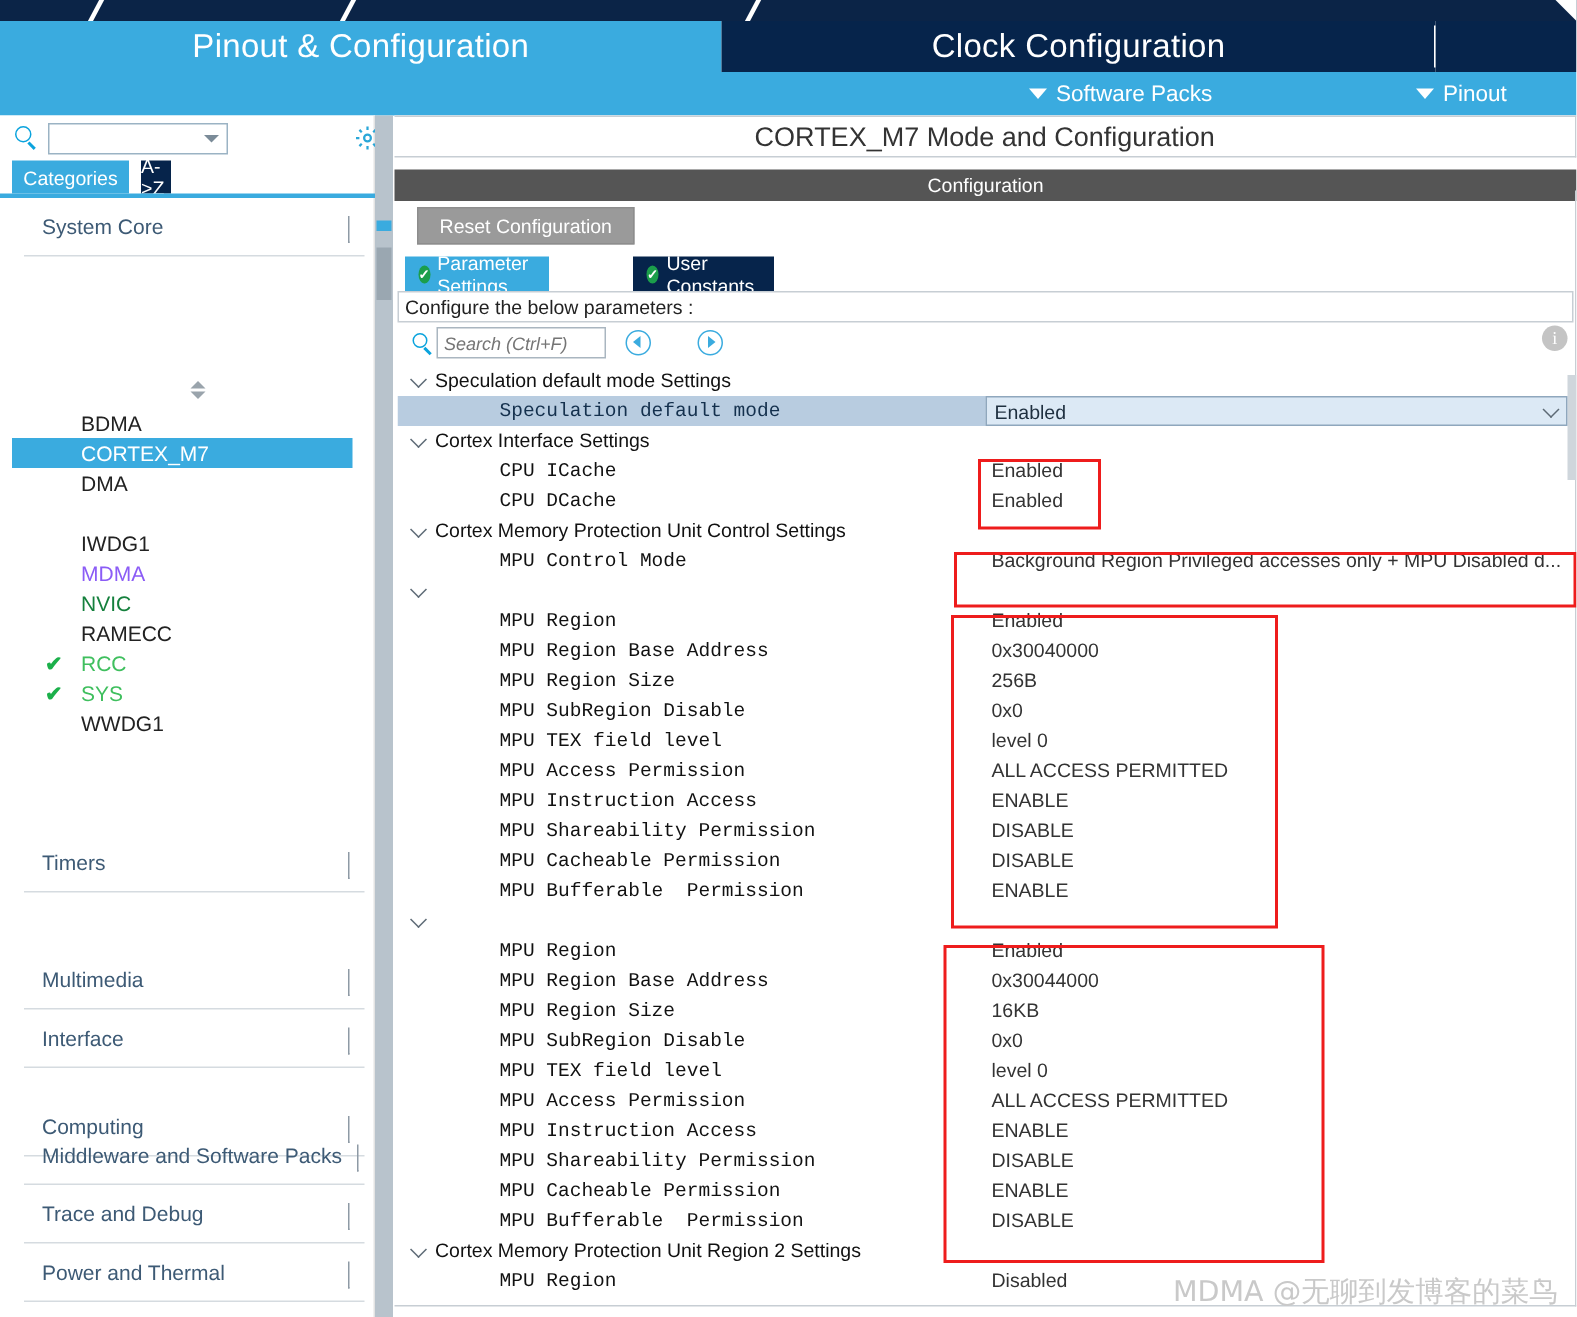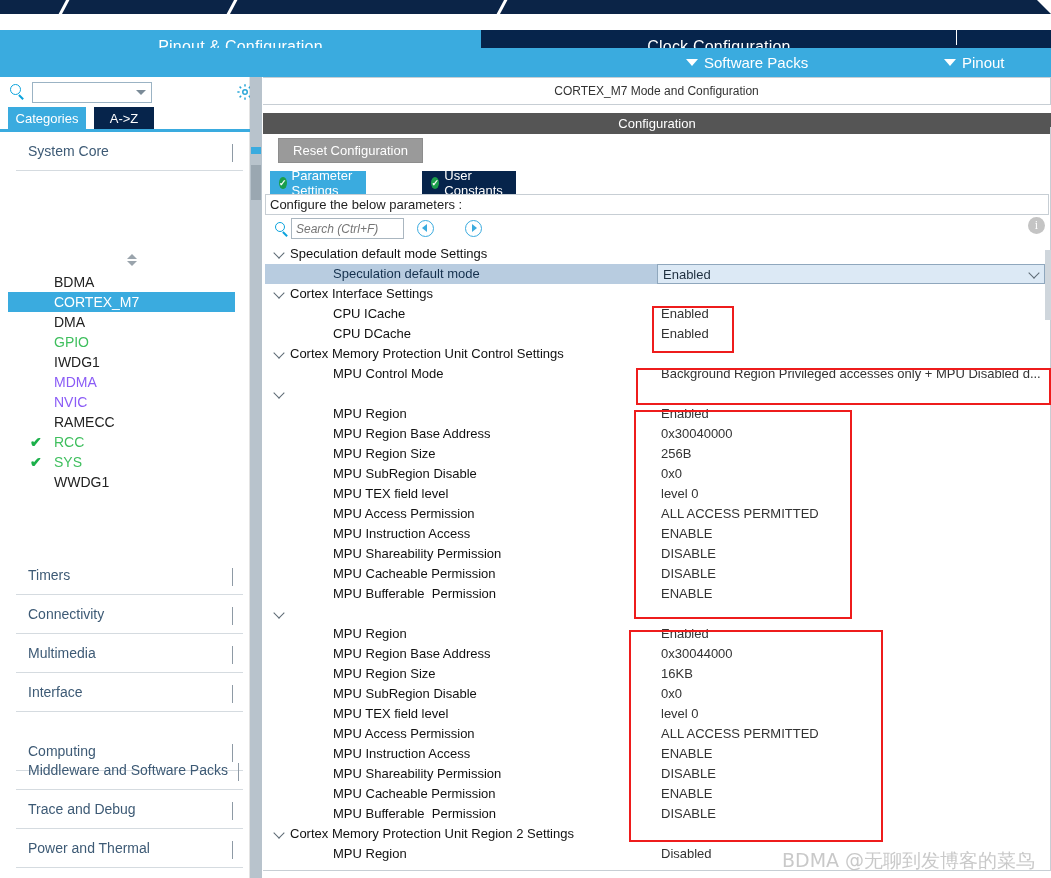--- a/index.html
+++ b/index.html
@@ -25,21 +25,21 @@
     border-top: 14px solid #ffffff; border-left: 14px solid transparent;
   }
 
   
   .tabrow {
     position: absolute; left: 0; top: 14px; width: 1051px; height: 34px;
   }
   .tab {
     position: absolute; top: 0; height: 34px;
     display: flex; align-items: center; justify-content: center;
-    color: #ffffff; font-size: 16px; letter-spacing: .2px; margin-top: 16px;
+    color: #ffffff; font-size: 22px; letter-spacing: .2px;
   }
   .tab.active { background: #3aabdf; }
   .tab.inactive { background: #06244b; }
   .tab-sep {
     position: absolute; top: 3px; width: 1px; height: 28px; background: #ffffff;
   }
 
   
   .subbar {
     position: absolute; left: 0; top: 48px; width: 1051px; height: 29px;
@@ -171,21 +171,21 @@
 
   
   .rightpanel {
     position: absolute; left: 263px; top: 77px; width: 788px; height: 801px;
     background: #ffffff;
   }
   .modehdr {
     position: absolute; left: 0; top: 0; width: 788px; height: 28px;
     border: 1px solid #c7ced4; border-left: 0;
     display: flex; align-items: center; justify-content: center;
-    font-size: 12px; color: #333;
+    font-size: 18px; color: #333;
   }
   .confbar {
     position: absolute; left: 0; top: 36px; width: 788px; height: 21px;
     background: #555555; color: #ffffff; font-size: 13px;
     display: flex; align-items: center; justify-content: center;
   }
   .confbody {
     position: absolute; left: 0; top: 50px; width: 788px; height: 744px;
     border: 1px solid #c7ced4; border-top: 0; border-left: 0;
   }
@@ -256,21 +256,21 @@
     position: absolute; left: 10px; top: 5px;
     width: 8px; height: 8px;
     border-right: 1.5px solid #5d6a75; border-bottom: 1.5px solid #5d6a75;
     transform: rotate(45deg);
   }
   .row .name {
     position: absolute; top: 2px; font-size: 13px; color: #111;
     white-space: pre;
   }
   .row.group .name { left: 25px; }
-  .row.leaf  .name { left: 68px; }
+  .row.leaf  .name { left: 68px; font-family: Liberation Mono, monospace; }
   .row .val {
     position: absolute; left: 396px; top: 2px; font-size: 13px; color: #333;
   }
   .row.selected { background: #b8cce0; }
   .row.selected .name { color: #14304d; }
 
   .dropdown {
     position: absolute; left: 392px; top: 0; width: 388px; height: 20px;
     background: #dce9f5; border: 1px solid #8fa7bd;
   }
@@ -348,21 +348,21 @@
           <circle cx="12" cy="12" r="3"></circle>
           <path d="M12 1.8v3M12 19.2v3M1.8 12h3M19.2 12h3M4.8 4.8l2.1 2.1M17.1 17.1l2.1 2.1M19.2 4.8l-2.1 2.1M6.9 17.1l-2.1 2.1"></path>
         </svg>
       </div>
     </div>
 
     <div class="cat-tabs">
       <div class="cat-tab on" style="left:8px; width:78px;align-items:center;">
         <span>Categories</span>
       </div>
-      <div class="cat-tab off" style="left:94px; width:60px;">
+      <div class="cat-tab off" style="left:94px; width:20px;">
         <span>A-&gt;Z</span>
       </div>
     </div>
     <div class="cat-underline"></div>
 
     <div class="tree">
 
       <div class="grp" style="position:absolute; left:8px; top:0; width:227px;">
         <span class="gl">System Core</span>
         <span class="ar"><span class="chev-down"></span></span>
@@ -378,59 +378,51 @@
           <span class="pl" style="color:#222">BDMA</span>
         </div>
       <div class="peri sel" style="top:160px;">
           <span class="chk"></span>
           <span class="pl">CORTEX_M7</span>
         </div>
       <div class="peri" style="top:180px;">
           <span class="chk"></span>
           <span class="pl" style="color:#222">DMA</span>
         </div>
-      <div class="peri" style="top:200px;">
-          <span class="chk"></span>
-          <span class="pl" style="color:#3fbf5e">GPIO</span>
-        </div>
       <div class="peri" style="top:220px;">
           <span class="chk"></span>
           <span class="pl" style="color:#222">IWDG1</span>
         </div>
       <div class="peri" style="top:240px;">
           <span class="chk"></span>
           <span class="pl" style="color:#8b5cf6">MDMA</span>
         </div>
       <div class="peri" style="top:260px;">
           <span class="chk"></span>
-          <span class="pl" style="color:#8b5cf6">NVIC</span>
+          <span class="pl" style="color:#15803d">NVIC</span>
         </div>
       <div class="peri" style="top:280px;">
           <span class="chk"></span>
           <span class="pl" style="color:#222">RAMECC</span>
         </div>
       <div class="peri" style="top:300px;">
           <span class="chk">✔</span>
           <span class="pl" style="color:#3fbf5e">RCC</span>
         </div>
       <div class="peri" style="top:320px;">
           <span class="chk">✔</span>
           <span class="pl" style="color:#3fbf5e">SYS</span>
         </div>
       <div class="peri" style="top:340px;">
           <span class="chk"></span>
           <span class="pl" style="color:#222">WWDG1</span>
         </div>
 
       <div class="grp" style="position:absolute; left:8px; top:424px; width:227px;">
         <span class="gl">Timers</span>
-        <span class="ar"><span class="chev-right"></span></span>
-      </div>
-      <div class="grp" style="position:absolute; left:8px; top:463px; width:227px;">
-        <span class="gl">Connectivity</span>
         <span class="ar"><span class="chev-right"></span></span>
       </div>
       <div class="grp" style="position:absolute; left:8px; top:502px; width:227px;">
         <span class="gl">Multimedia</span>
         <span class="ar"><span class="chev-right"></span></span>
       </div>
       <div class="grp" style="position:absolute; left:8px; top:541px; width:227px;">
         <span class="gl">Interface</span>
         <span class="ar"><span class="chev-right"></span></span>
       </div>
@@ -636,14 +628,14 @@
 
   <div id="hilites">
       <div class="hilite" style="left: 652px; top: 306px; width: 82px; height: 47px; border-color: rgb(238, 28, 28);"></div>
       <div class="hilite" style="left: 636px; top: 368px; width: 415px; height: 37px; border-color: rgb(238, 28, 28);"></div>
       <div class="hilite" style="left: 634px; top: 410px; width: 218px; height: 209px; border-color: rgb(238, 28, 28);"></div>
       <div class="hilite" style="left: 629px; top: 630px; width: 254px; height: 212px; border-color: rgb(238, 28, 28);"></div>
     </div>
 
   <div class="rscroll"></div>
 
-  <div class="watermark">BDMA @无聊到发博客的菜鸟</div>
+  <div class="watermark">MDMA @无聊到发博客的菜鸟</div>
 </div>
 
 </body></html>

